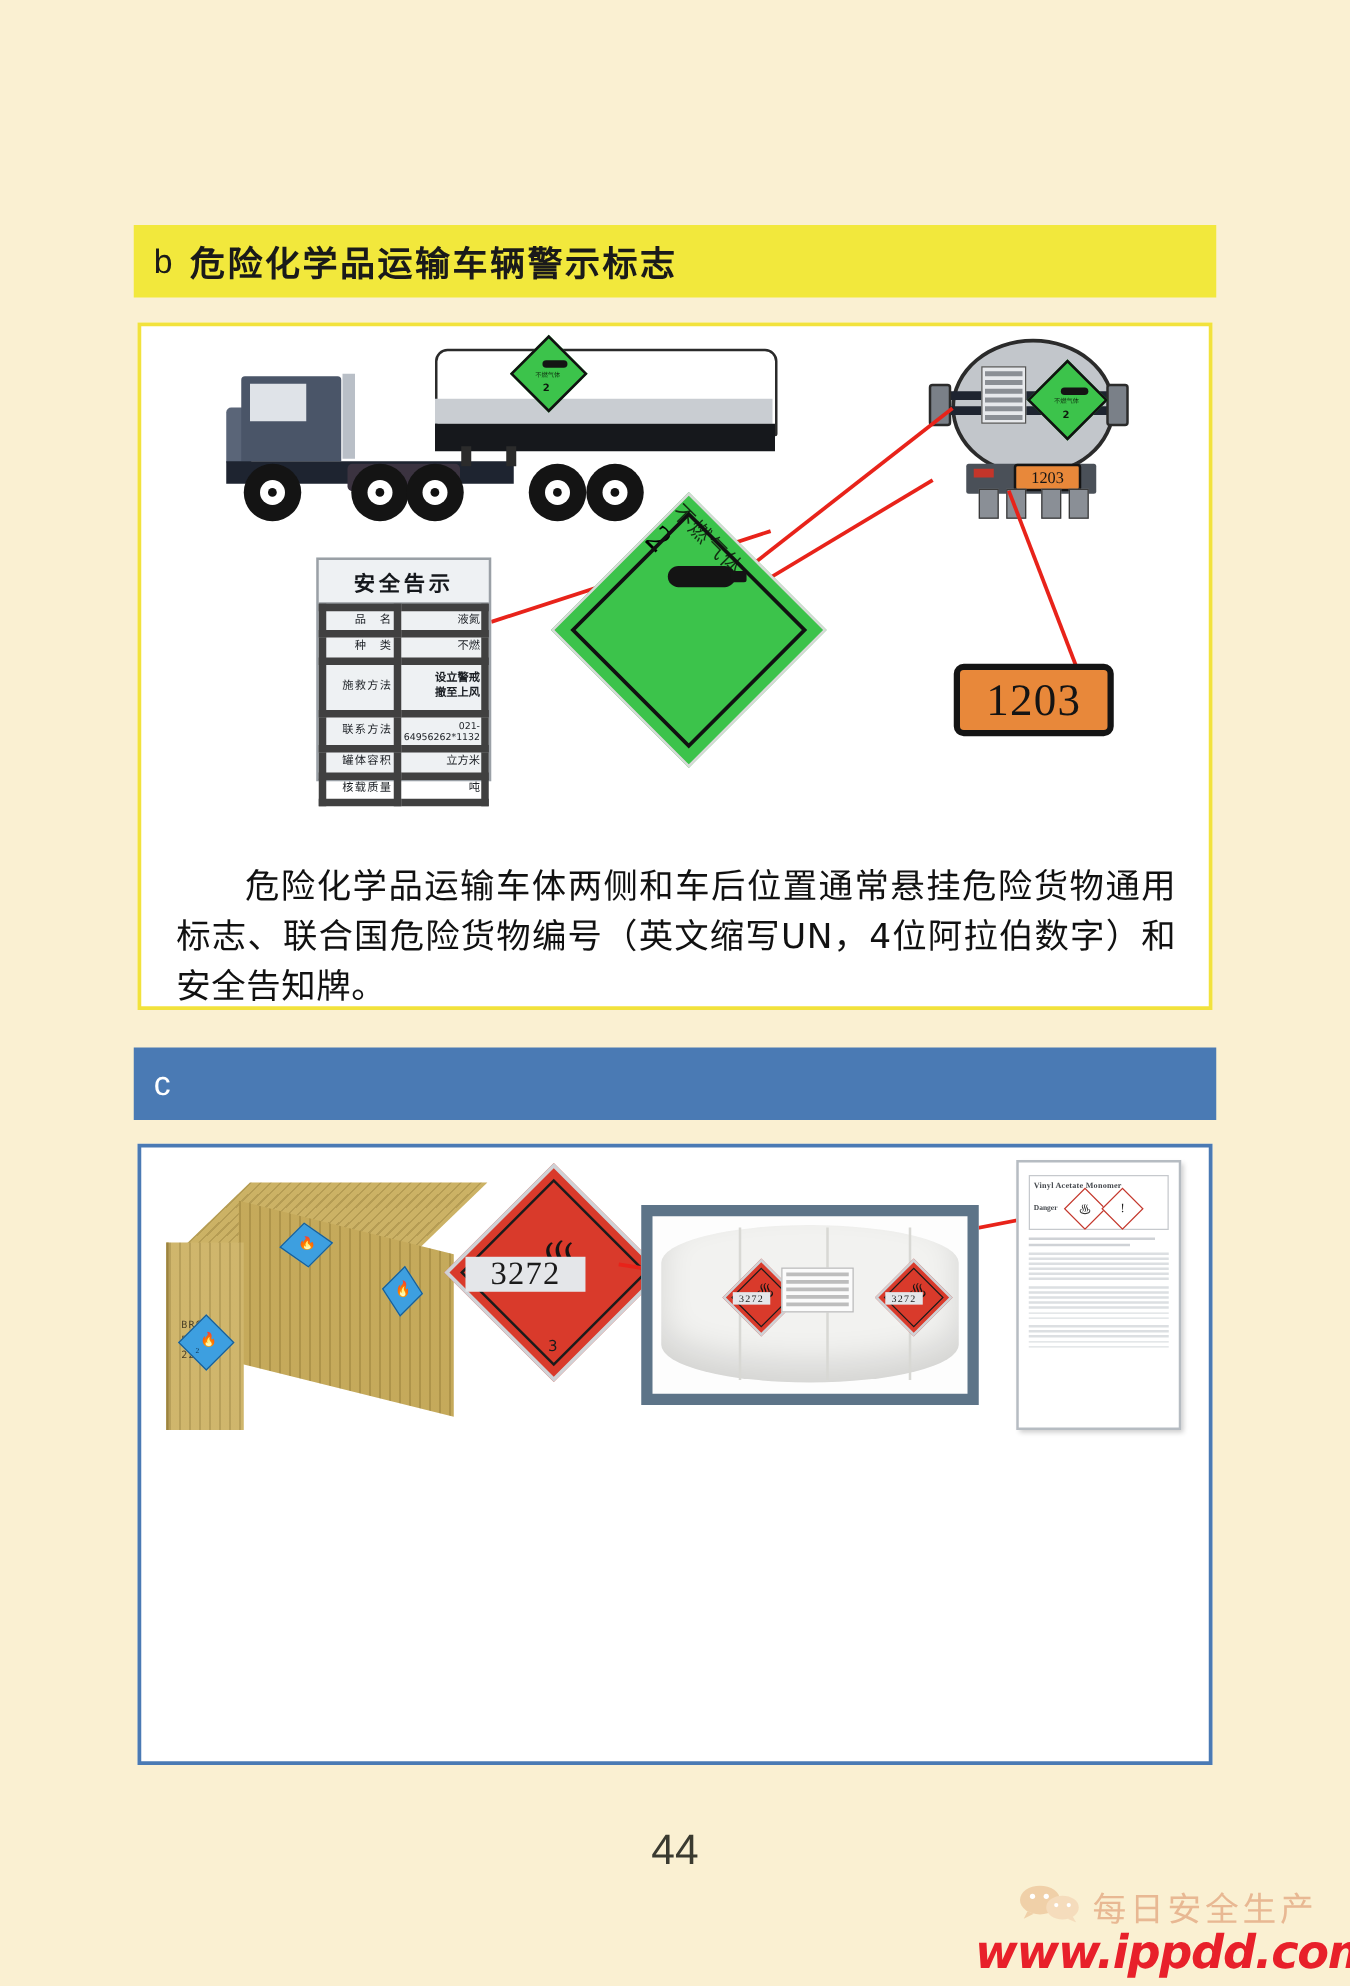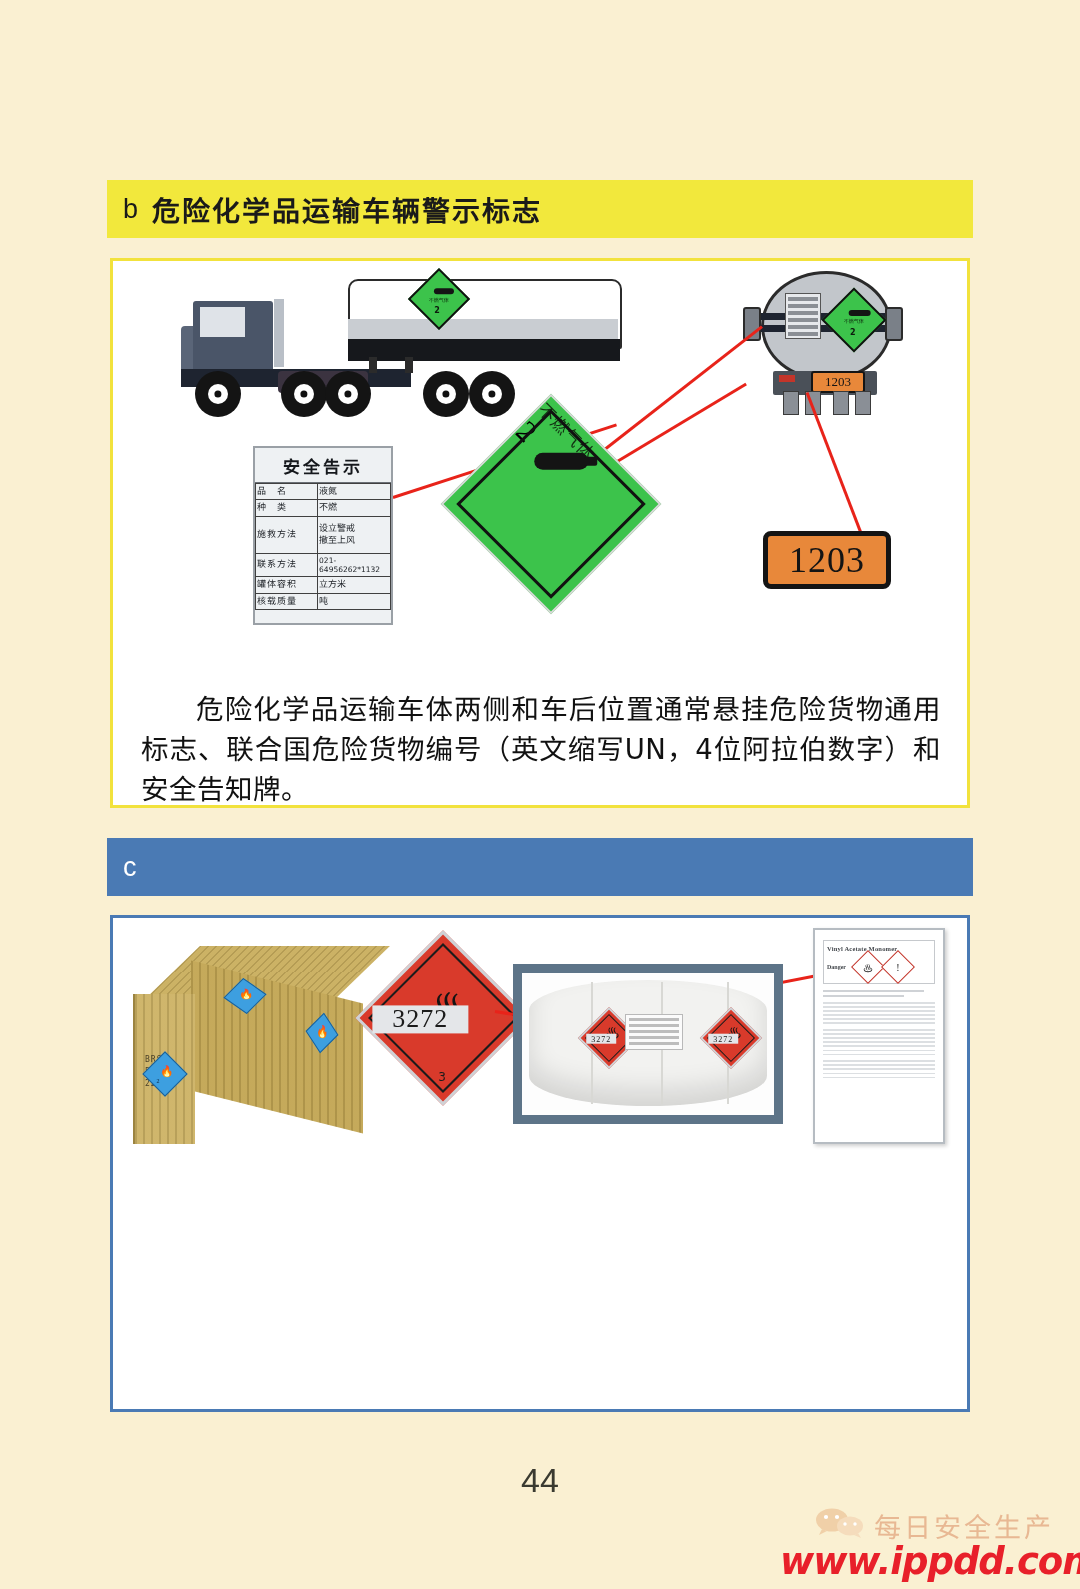--- a/index.html
+++ b/index.html
@@ -123,22 +123,22 @@
     position:absolute;left:140px;top:185px;width:136px;height:175px;
     background:#eef1f3;border:2px solid #9aa0a6;
     font-family:"DejaVu Sans","Liberation Sans",sans-serif;
   }
   .notice .ntitle{
     text-align:center;font-size:17px;font-weight:700;color:#15181c;
     letter-spacing:3px;padding:5px 0 4px;border-bottom:1.5px solid #6b7076;
   }
   .notice table{width:100%;border-collapse:collapse;}
   .notice td{
-    border:1px solid #404040;font-size:9px;color:#1b1f24;
-    text-align:left;padding:2px 1px;line-height:1.25;
+    border:6px solid #404040;font-size:9px;color:#1b1f24;
+    text-align:right;padding:2px 1px;line-height:1.25;
   }
   .notice td.k{width:46%;letter-spacing:1px;}
   .notice td.v{width:54%;}
   .notice td.tel{font-size:7.5px;letter-spacing:0;}
 
   
   .big-green{
     position:absolute;left:360px;top:165px;width:152px;height:152px;
     background:#3cc34b;transform:rotate(45deg);border:2px solid #d9d9d9;
   }
@@ -331,21 +331,21 @@
               <tr>
             <td class="k">品　名</td>
             <td class="v">液氮</td>
           </tr>
           <tr>
             <td class="k">种　类</td>
             <td class="v">不燃</td>
           </tr>
           <tr>
             <td class="k" style="height:32px;">施救方法</td>
-            <td class="v" style="white-space:pre-line;">设立警戒
+            <td class="v" style="white-space:pre-line;font-weight:bold;">设立警戒
 撤至上风</td>
           </tr>
           <tr>
             <td class="k">联系方法</td>
             <td class="v tel">021-64956262*1132</td>
           </tr>
           <tr>
             <td class="k">罐体容积</td>
             <td class="v">立方米</td>
           </tr>

